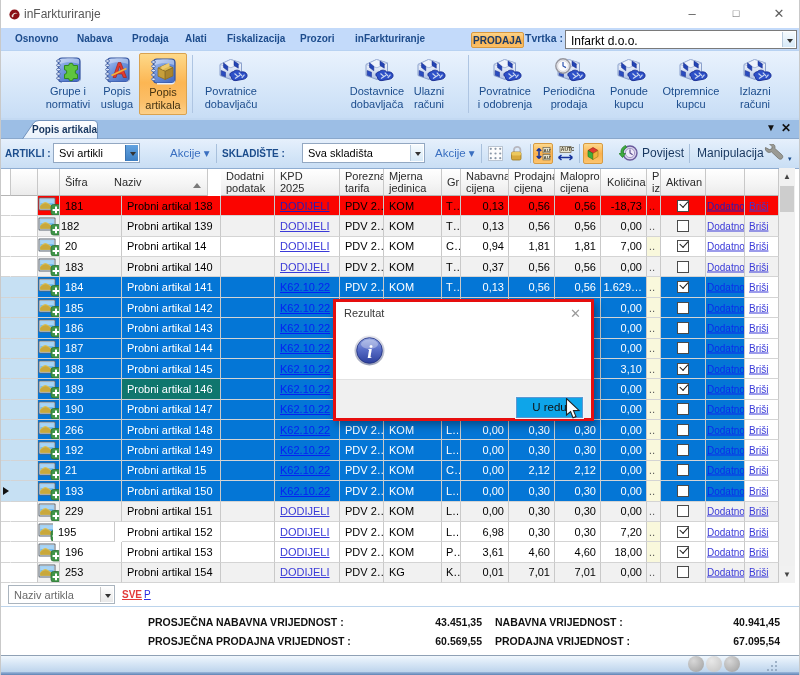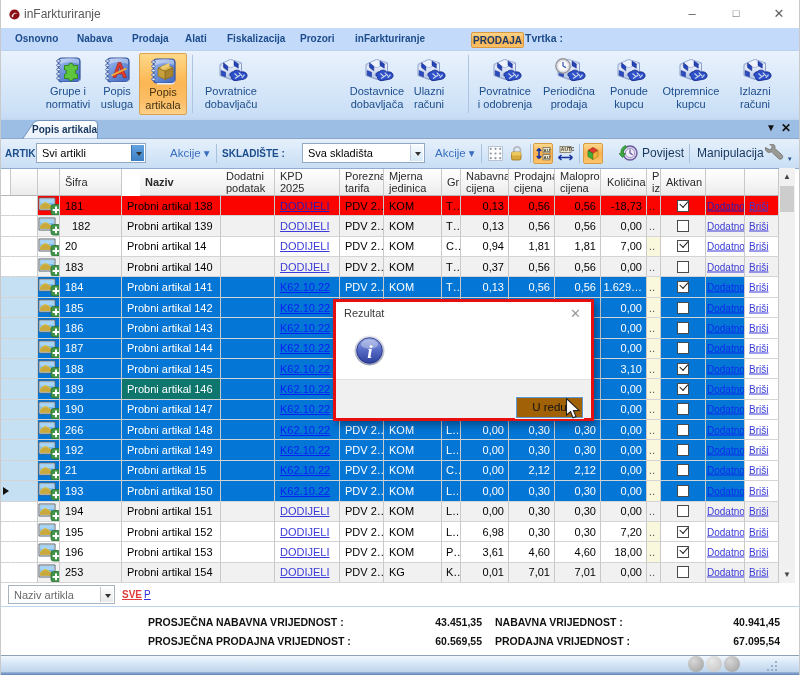--- a/index.html
+++ b/index.html
@@ -52,21 +52,21 @@
 #sumarea{position:absolute;left:0;top:608px;width:800px;height:46px;background:#fff}
 .sumt{position:absolute;font-size:10.5px;font-weight:700;color:#111}
 #statusbar{position:absolute;left:0;top:655px;width:800px;height:17px;background:linear-gradient(#f0f7fd,#d8e7f6 45%,#bdd4ec);border-top:1px solid #8fa1b5}
 #statusedge{position:absolute;left:0;top:672px;width:800px;height:3px;background:linear-gradient(#9db9dc,#5f83b4)}
 .circ{position:absolute;top:656px;width:16px;height:16px;border-radius:50%;background:radial-gradient(circle at 35% 30%,#d8d8d8,#9e9e9e)}
 
 #dlg{position:absolute;left:333px;top:299px;width:261px;height:122px;background:#fff;border:3px solid #e60e0e;box-shadow:3px 4px 8px rgba(0,0,0,0.35);z-index:50}
 #dlg .ttl{position:absolute;left:8px;top:5px;font-size:11px;color:#3a3a3a}
 #dlg .x{position:absolute;right:10px;top:4px;font-size:13px;color:#9a9a9a}
 #dlg .sep{position:absolute;left:0;right:0;top:77px;height:1px;background:#e2e2e2}
-#okbtn{position:absolute;left:180px;top:95px;width:67px;height:21px;background:#a16207;border:1px solid #5e97d0;box-shadow:0 0 0 1px #eef5fb;font-size:11.5px;color:#111;text-align:center;line-height:19px;z-index:55}
+#okbtn{position:absolute;left:180px;top:95px;width:67px;height:21px;background:#0ea5e9;border:1px solid #5e97d0;box-shadow:0 0 0 1px #eef5fb;font-size:11.5px;color:#111;text-align:center;line-height:19px;z-index:55}
 
 </style></head><body>
 <div id="titlebar">
 <svg class="abs" style="left:8px;top:9px" width="11" height="11" viewBox="0 0 13 13">
       <circle cx="6.5" cy="6.5" r="6" fill="#8a1016"></circle>
       <path d="M3 8 C5 4 8 3.4 10.5 5.5 C9 4.8 6.5 5.2 5.5 7 C4.8 8.2 5.6 9.4 4.6 9.8 C3.8 10 3 9 3 8Z" fill="#e8e0d8"></path>
     </svg>
 <span id="title-txt">inFarkturiranje</span>
 <div class="wbtn" style="left:674px">–</div>
 <div class="wbtn" style="left:718px;font-size:11px">□</div>
@@ -75,20 +75,24 @@
 <div id="menubar">
 <span class="mitem" style="left:15px">Osnovno</span>
 <span class="mitem" style="left:77px">Nabava</span>
 <span class="mitem" style="left:132px">Prodaja</span>
 <span class="mitem" style="left:185px">Alati</span>
 <span class="mitem" style="left:227px">Fiskalizacija</span>
 <span class="mitem" style="left:300px">Prozori</span>
 <span class="mitem" style="left:355px">inFarkturiranje</span>
 <span class="abs" style="left:471px;top:4px;width:53px;height:16px;background:linear-gradient(#fdd488,#f9b251 55%,#fbc068);border:1px solid #d89940;border-radius:2px;font-size:10px;font-weight:700;color:#1d3c66;text-align:center;line-height:15px">PRODAJA</span>
 <span class="abs" style="left:525px;top:4px;font-size:10.5px;font-weight:700;color:#1d4c8c">Tvrtka :</span>
+<span class="combo" style="left:565px;top:2px;width:232px;height:19px;border-color:#7a7a7a">
+      <span class="ctxt" style="font-size:12px">Infarkt d.o.o.</span>
+      <span class="carrow"></span>
+    </span>
 </div>
 <div id="toolbar">
 <div class="tbtn" style="left:37px;width:62px"><div class="ic">
         <svg width="29" height="29" viewBox="0 0 29 29">
           <defs>
             <linearGradient id="bka" x1="0" y1="0" x2="0.7" y2="1">
               <stop offset="0" stop-color="#aec5f0"></stop>
               <stop offset="0.45" stop-color="#7297de"></stop>
               <stop offset="1" stop-color="#4a6fc4"></stop>
             </linearGradient>
@@ -310,21 +314,21 @@
         </linearGradient>
       </defs>
       <path d="M0.5 19 L11.5 3 Q13.5 0.5 17 0.5 L71 0.5 Q75.5 0.5 75.5 5 L75.5 19 Z" fill="url(#tabg)" stroke="#7192bc" stroke-width="1"></path>
     </svg>
     <span id="tab1txt">Popis artikala</span>
 <span class="abs" style="left:766px;top:2px;font-size:10px;color:#111">▼</span>
 <span class="abs" style="left:781px;top:1px;font-size:12px;font-weight:700;color:#111">✕</span>
 </div>
 <div id="filterbar">
 <span class="flabel" style="left:5px">ARTIKLI :</span>
-<span class="combo" style="left:36px;width:110px">
+<span class="combo" style="left:53px;width:87px">
       <span class="ctxt">Svi artikli</span>
       <span class="carrow" style="background:linear-gradient(#63a3e0,#3d7fc4);border-left-color:#3a72ae"></span>
     </span>
 <span class="akcije" style="left:170px">Akcije ▾</span>
 <span class="fsep" style="left:216px"></span>
 <span class="flabel" style="left:222px">SKLADIŠTE :</span>
 <span class="combo" style="left:302px;width:123px">
       <span class="ctxt">Sva skladišta</span>
       <span class="carrow"></span>
     </span>
@@ -391,21 +395,21 @@
 <div class="abs" style="left:788px;top:16px;font-size:7px;color:#1b4c8c">▾</div>
 </div>
 <div id="grid">
 <div class="abs" style="left:0;top:0;width:800px;height:1px;background:#8fadd1"></div>
 <div class="hcell" style="left:0px;width:11px;background:#fff;"></div>
 <div class="hcell" style="left:11px;width:27px;"></div>
 <div class="hcell" style="left:38px;width:22px;"></div>
 <div class="hcell" style="left:60px;width:62px;">
       <span class="hl" style="top:7px">Šifra</span>
     </div>
-<div class="hcell" style="left:140px;width:99px;font-weight:bold;">
+<div class="hcell" style="left:109px;width:99px;">
       <span class="hl" style="top:7px">Naziv</span>
       <span style="position:absolute;right:6px;top:10px;width:0;height:0;border:4px solid transparent;border-bottom:5px solid #7a7a7a"></span>
     </div>
 <div class="hcell" style="left:221px;width:54px;">
       <span class="hl" style="top:1px">Dodatni</span>
       <span class="hl" style="top:13px">podatak</span>
     </div>
 <div class="hcell" style="left:275px;width:65px;">
       <span class="hl" style="top:1px">KPD</span>
       <span class="hl" style="top:13px">2025</span>
@@ -513,21 +517,21 @@
             <rect x="1.5" y="1.5" width="15" height="11" fill="#eef3f7"></rect>
             <rect x="2.2" y="2.2" width="13.6" height="9.6" fill="#6cb6ee"></rect>
             <rect x="2.2" y="2.2" width="13.6" height="4" fill="#a8d4f5"></rect>
             <path d="M2.2 11.8 L2.2 8.5 C5 5.5 7 4.2 9.5 5.8 C12 7.4 14 9.5 15.8 9 L15.8 11.8 Z" fill="#d8c05a"></path>
             <path d="M2.2 11.8 L2.2 9.2 C5 6.5 7.5 5.2 10.5 7.2 L13.5 9.6 L15.8 9.4 L15.8 11.8 Z" fill="#c9a83c"></path>
             <rect x="13" y="7.5" width="10" height="10.5" rx="2.5" fill="#3f9448" stroke="#2c6e33" stroke-width="0.8"></rect>
             <path d="M17 9.5 h2 v2.4 h2.4 v2 h-2.4 v2.4 h-2 v-2.4 h-2.4 v-2 h2.4 Z" fill="#fff"></path>
           </svg></span>
       </div>
 <div class="cell" style="left:60px;width:62px;background:#f1f1f1;">
-        <span class="ct" style="left:12px">182</span>
+        <span class="ct" style="left:1px">182</span>
       </div>
 <div class="cell" style="left:122px;width:99px;background:#f1f1f1;">
         <span class="ct" style="left:5px">Probni artikal 139</span>
       </div>
 <div class="cell" style="left:221px;width:54px;background:#f1f1f1;"></div>
 <div class="cell" style="left:275px;width:65px;background:#f1f1f1;">
         <a class="lnk ct" style="left:5px;color:#3a3ad8">DODIJELI</a>
       </div>
 <div class="cell" style="left:340px;width:44px;background:#f1f1f1;">
         <span class="ct" style="left:5px">PDV 2…</span>
@@ -1317,21 +1321,21 @@
             <rect x="1.5" y="1.5" width="15" height="11" fill="#eef3f7"></rect>
             <rect x="2.2" y="2.2" width="13.6" height="9.6" fill="#6cb6ee"></rect>
             <rect x="2.2" y="2.2" width="13.6" height="4" fill="#a8d4f5"></rect>
             <path d="M2.2 11.8 L2.2 8.5 C5 5.5 7 4.2 9.5 5.8 C12 7.4 14 9.5 15.8 9 L15.8 11.8 Z" fill="#d8c05a"></path>
             <path d="M2.2 11.8 L2.2 9.2 C5 6.5 7.5 5.2 10.5 7.2 L13.5 9.6 L15.8 9.4 L15.8 11.8 Z" fill="#c9a83c"></path>
             <rect x="13" y="7.5" width="10" height="10.5" rx="2.5" fill="#3f9448" stroke="#2c6e33" stroke-width="0.8"></rect>
             <path d="M17 9.5 h2 v2.4 h2.4 v2 h-2.4 v2.4 h-2 v-2.4 h-2.4 v-2 h2.4 Z" fill="#fff"></path>
           </svg></span>
       </div>
 <div class="cell" style="left:60px;width:62px;background:#f1f1f1;">
-        <span class="ct" style="left:5px">194</span>
+        <span class="ct" style="left:5px">229</span>
       </div>
 <div class="cell" style="left:122px;width:99px;background:#f1f1f1;">
         <span class="ct" style="left:5px">Probni artikal 151</span>
       </div>
 <div class="cell" style="left:221px;width:54px;background:#f1f1f1;"></div>
 <div class="cell" style="left:275px;width:65px;background:#f1f1f1;">
         <a class="lnk ct" style="left:5px;color:#3a3ad8">DODIJELI</a>
       </div>
 <div class="cell" style="left:340px;width:44px;background:#f1f1f1;">
         <span class="ct" style="left:5px">PDV 2…</span>
@@ -1375,21 +1379,21 @@
             <rect x="0.5" y="0.5" width="17" height="13" fill="#5a6570" rx="1"></rect>
             <rect x="1.5" y="1.5" width="15" height="11" fill="#eef3f7"></rect>
             <rect x="2.2" y="2.2" width="13.6" height="9.6" fill="#6cb6ee"></rect>
             <rect x="2.2" y="2.2" width="13.6" height="4" fill="#a8d4f5"></rect>
             <path d="M2.2 11.8 L2.2 8.5 C5 5.5 7 4.2 9.5 5.8 C12 7.4 14 9.5 15.8 9 L15.8 11.8 Z" fill="#d8c05a"></path>
             <path d="M2.2 11.8 L2.2 9.2 C5 6.5 7.5 5.2 10.5 7.2 L13.5 9.6 L15.8 9.4 L15.8 11.8 Z" fill="#c9a83c"></path>
             <rect x="13" y="7.5" width="10" height="10.5" rx="2.5" fill="#3f9448" stroke="#2c6e33" stroke-width="0.8"></rect>
             <path d="M17 9.5 h2 v2.4 h2.4 v2 h-2.4 v2.4 h-2 v-2.4 h-2.4 v-2 h2.4 Z" fill="#fff"></path>
           </svg></span>
       </div>
-<div class="cell" style="left:60px;width:62px;background:#fff;">
+<div class="cell" style="left:53px;width:62px;background:#fff;">
         <span class="ct" style="left:5px">195</span>
       </div>
 <div class="cell" style="left:122px;width:99px;background:#fff;">
         <span class="ct" style="left:5px">Probni artikal 152</span>
       </div>
 <div class="cell" style="left:221px;width:54px;background:#fff;"></div>
 <div class="cell" style="left:275px;width:65px;background:#fff;">
         <a class="lnk ct" style="left:5px;color:#3a3ad8">DODIJELI</a>
       </div>
 <div class="cell" style="left:340px;width:44px;background:#fff;">

